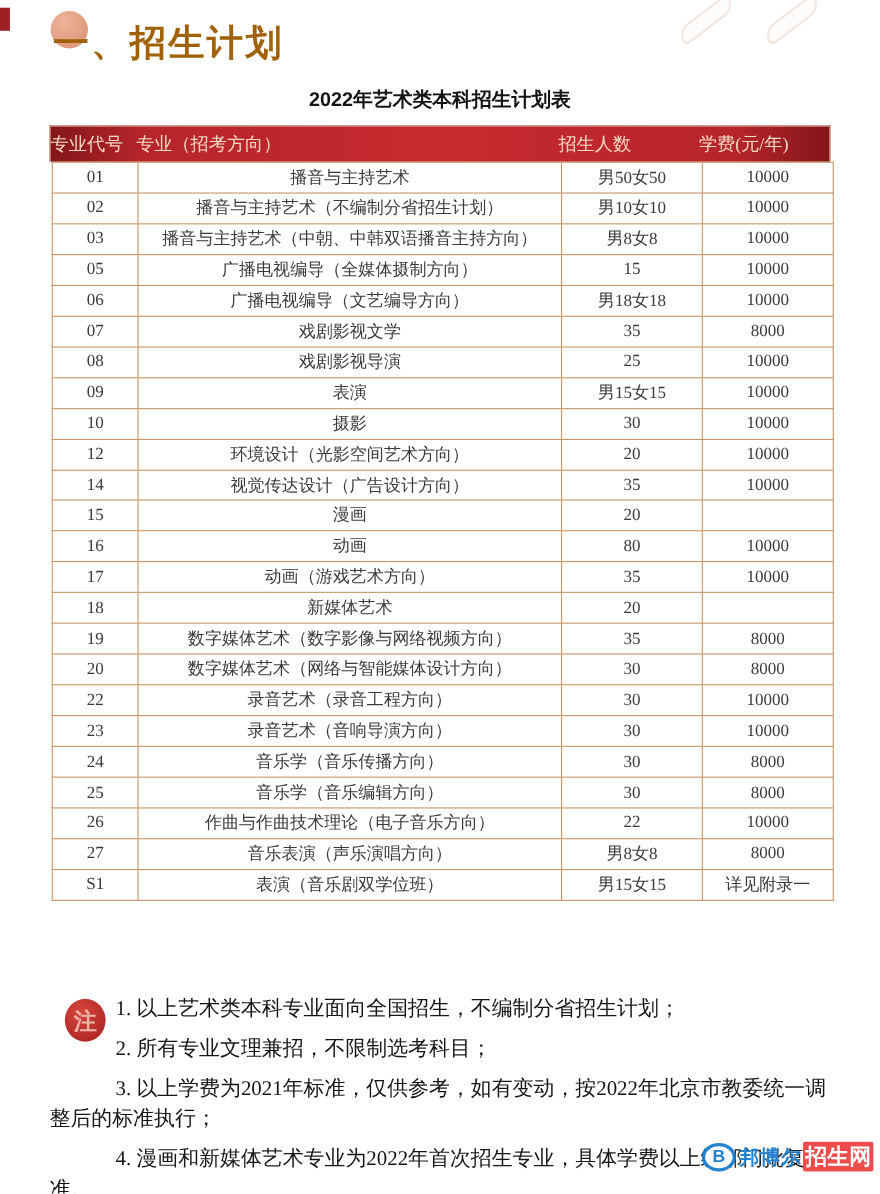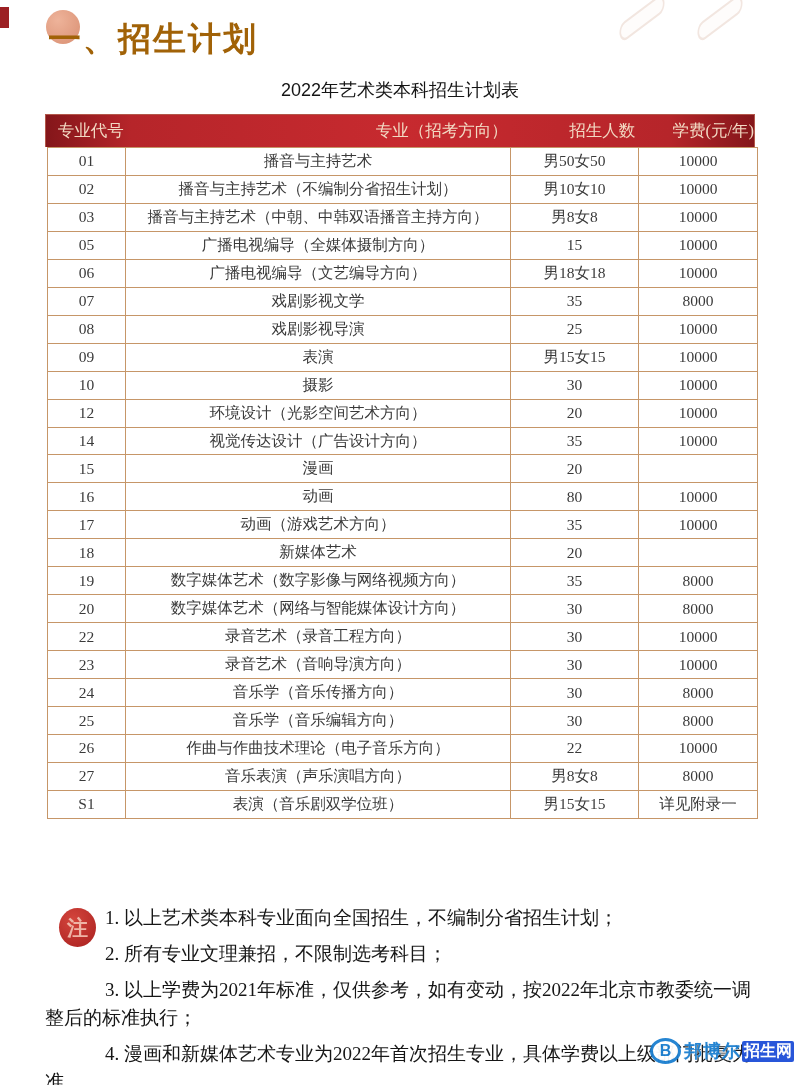--- a/index.html
+++ b/index.html
@@ -15,48 +15,48 @@
   .deco-slash.s1{left:614px;top:10px}
   .deco-slash.s2{left:692px;top:10px}
   
   .heading{position:absolute;left:48px;top:22px}
   .heading-circle{position:absolute;left:-2px;top:-12px;width:34px;height:34px;border-radius:50%;
     background:radial-gradient(circle at 35% 30%,#eeb39a,#d98f72)}
   .heading-text{position:relative;font-family:"Liberation Sans",sans-serif;font-weight:700;
     font-size:33px;color:#a16207;letter-spacing:2px;line-height:1}
   
   .table-title{position:absolute;left:0;top:78px;width:100%;text-align:center;
-    font-family:"Liberation Sans",sans-serif;font-weight:400;font-size:18px;color:#141414}
+    font-family:"Liberation Sans",sans-serif;font-weight:700;font-size:18px;color:#141414}
   
   .thead-bar{position:absolute;left:45px;top:114px;width:710px;height:33px;display:flex;
     align-items:center;box-sizing:border-box;
     background:linear-gradient(90deg,#84161a 0%,#b6252a 12%,#c72a2f 50%,#b6252a 88%,#84161a 100%);
     color:#f2d9c3;font-size:16.5px;border:1px solid #b2574a;border-bottom:none}
-  .thead-bar .th{text-align:right;box-sizing:border-box}
+  .thead-bar .th{text-align:left;box-sizing:border-box}
   .c0{width:78px}.c1{width:385px}.c2{width:128px}.c3{width:119px}
   
   table.plan{position:absolute;left:47px;top:147px;width:710px;height:672px;
     border-collapse:collapse;table-layout:fixed;border:1.5px solid #c69668}
   table.plan td{border:1px solid #c69668;text-align:center;font-size:15.5px;color:#3a3a3a;
     padding:0;overflow:hidden;white-space:nowrap}
   
   .notes{position:absolute;left:45px;top:904px;width:712px}
   .note-badge{position:absolute;left:14px;top:4px;width:37px;height:39px;border-radius:50%;
     background:radial-gradient(circle at 38% 30%,#d4453c,#a8201f);color:#efb4a6;
     font-family:"Liberation Sans",sans-serif;font-weight:700;font-size:21px;
     display:flex;align-items:center;justify-content:center}
   .note-list p{margin:0 0 8px 0;text-indent:60px;font-size:19px;color:#161616;line-height:28px}
   
   .watermark{position:absolute;right:6px;top:1038px;display:flex;align-items:center;
     font-family:"Liberation Sans",sans-serif;font-weight:700;opacity:.95}
   .wm-b{width:25px;height:20px;border:3px solid #1b7fd0;border-radius:50%;color:#1b7fd0;
     font-size:16px;line-height:20px;text-align:center;background:#ffffff}
   .wm-name{color:#1b7fd0;font-size:18px;margin:0 1px 0 3px;letter-spacing:1px;
     text-shadow:0 0 1px #bcd9f2}
-  .wm-tag{background:#1d4ed8;color:#ffffff;font-size:16px;padding:0 2px;border-radius:2px}
+  .wm-tag{background:#ef4444;color:#ffffff;font-size:20px;padding:0 2px;border-radius:2px}
 </style>
 </head>
 <body>
 
 <div class="corner-mark"></div>
 <div class="deco-slash s1"></div>
 <div class="deco-slash s2"></div>
 
 <div class="heading">
   <span class="heading-circle"></span>

